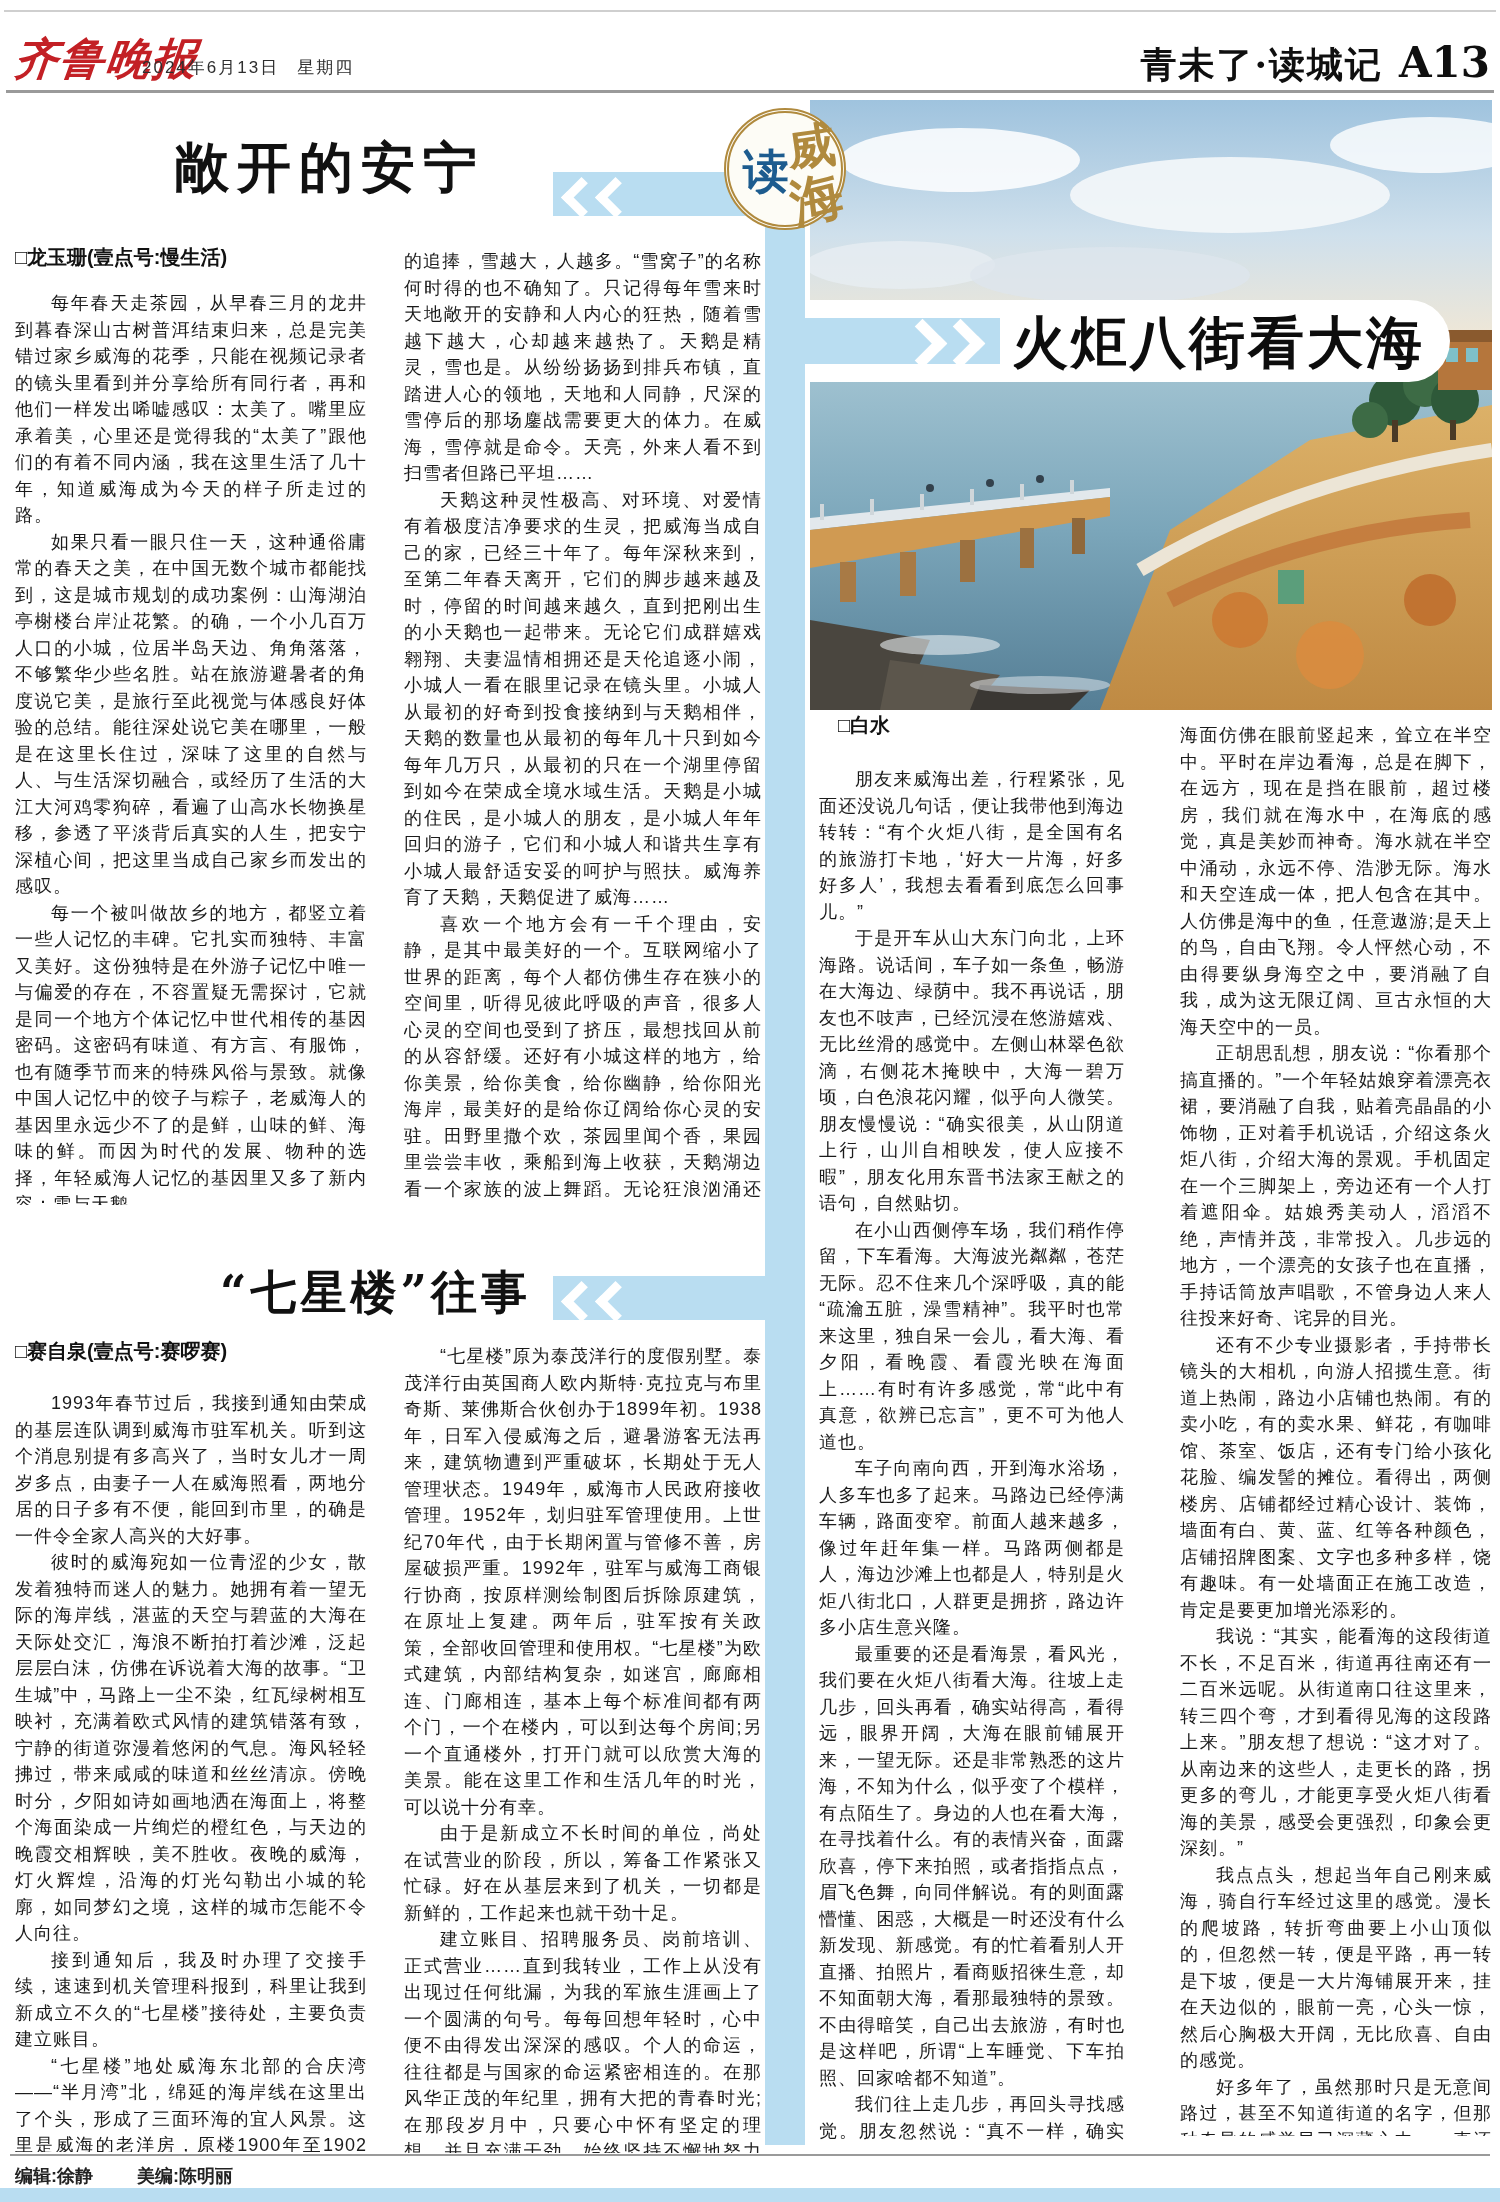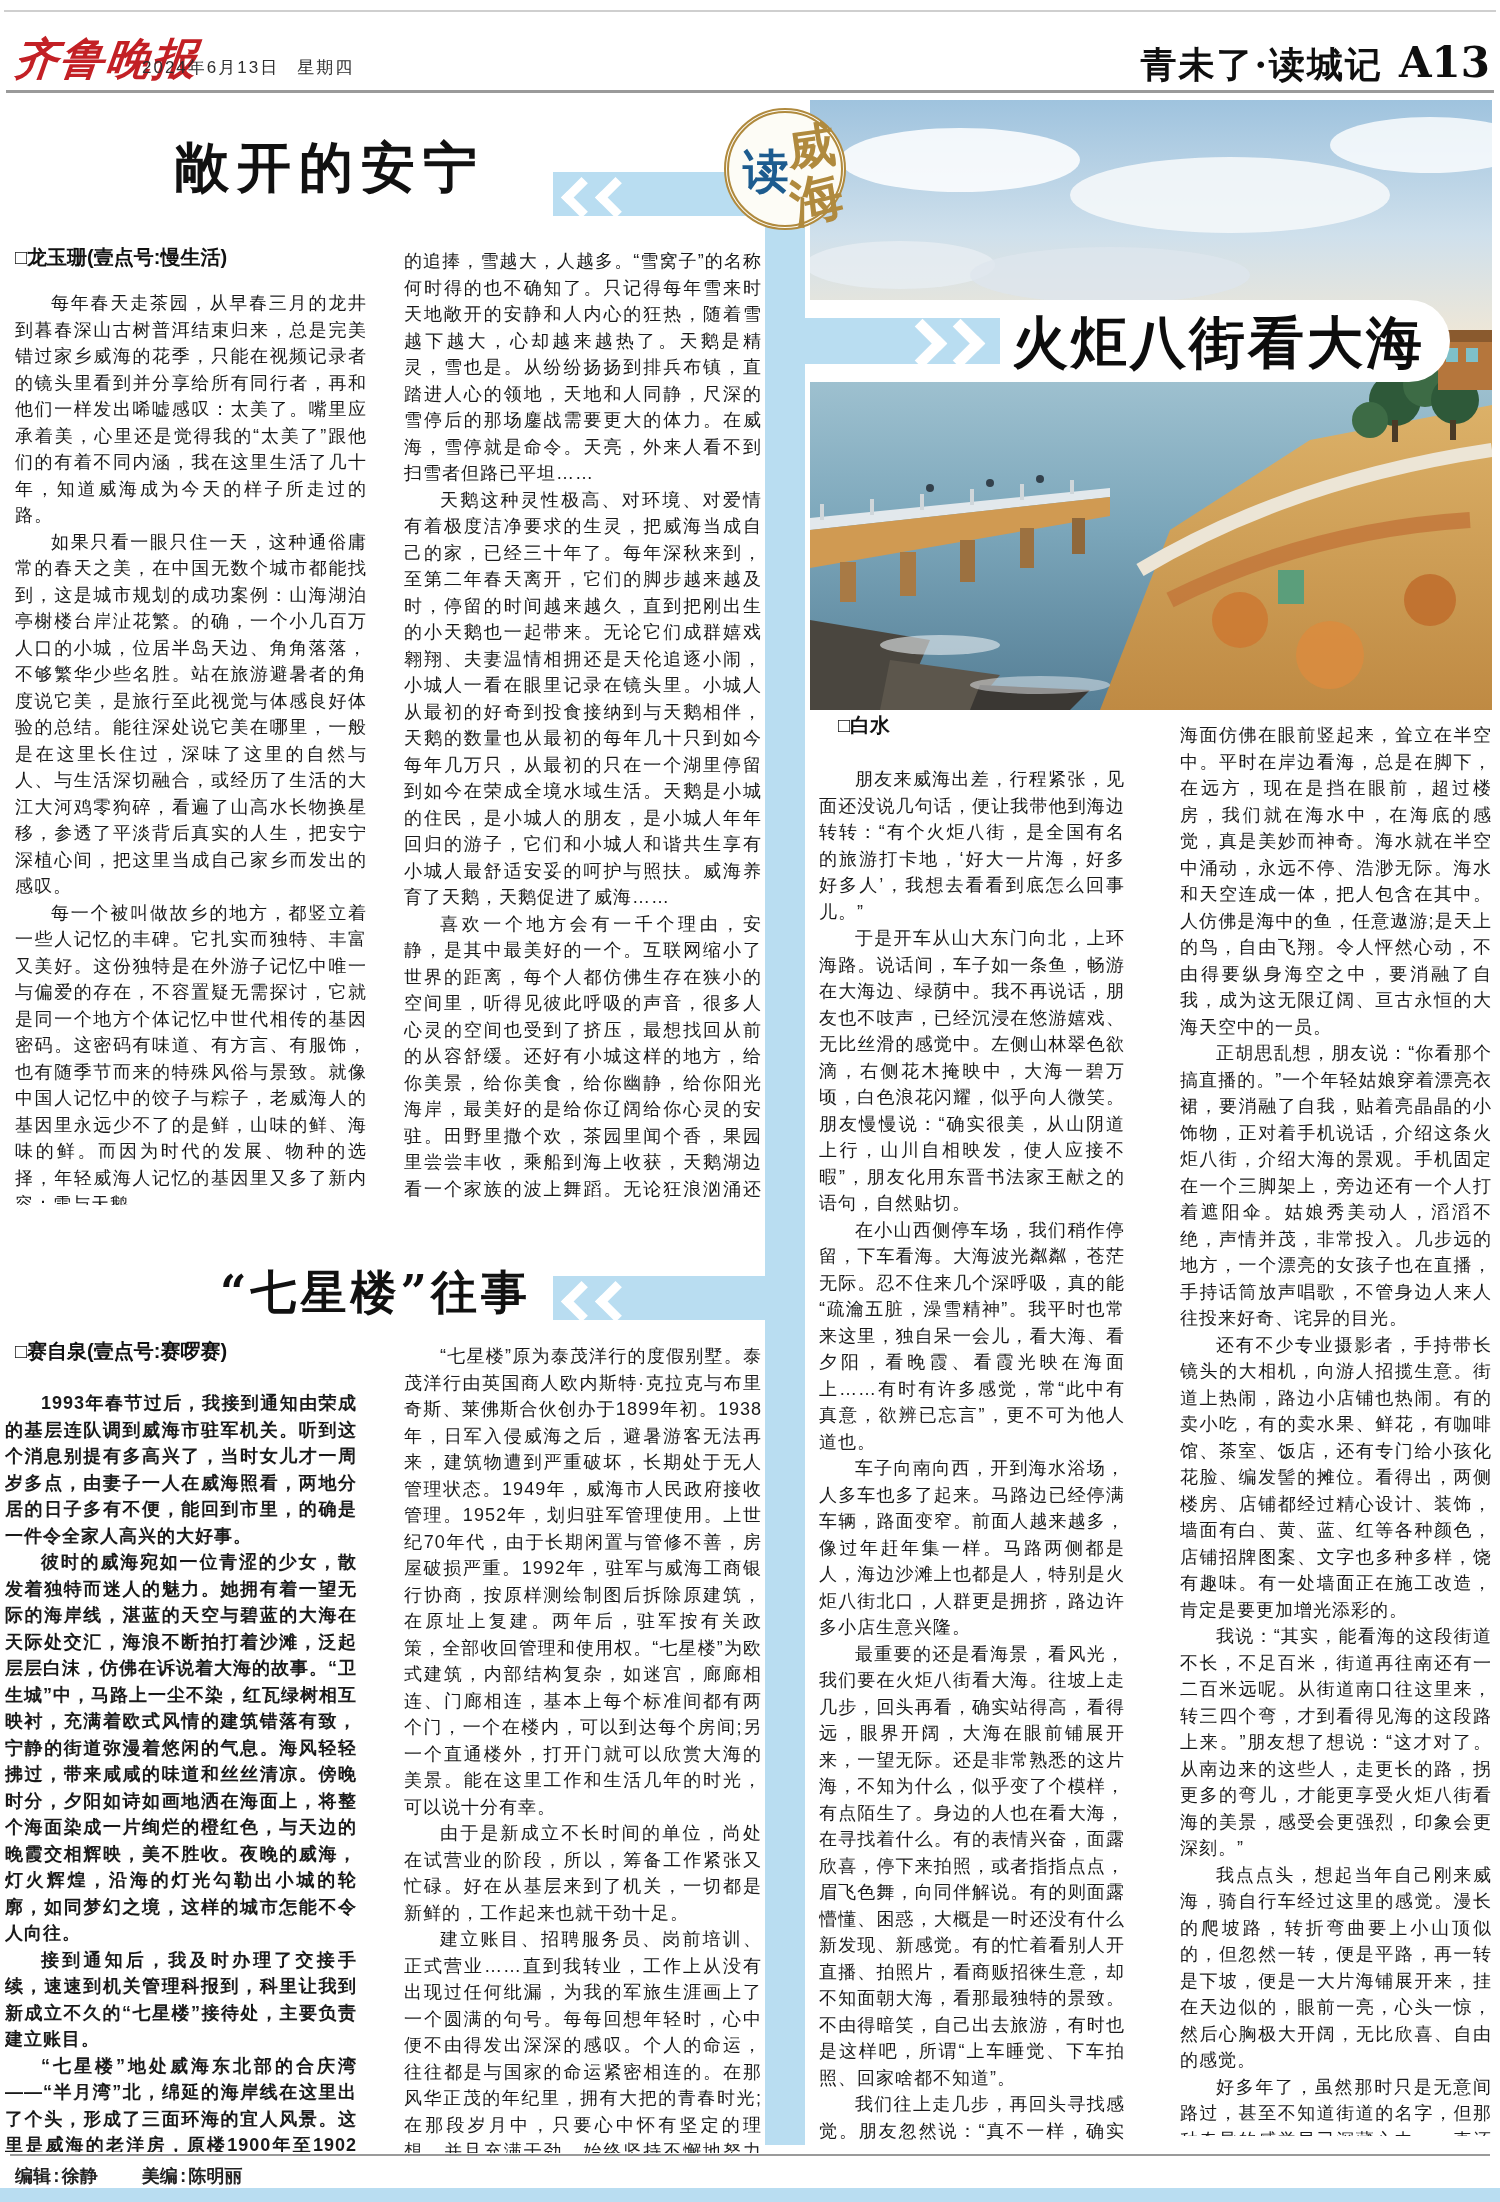--- a/index.html
+++ b/index.html
@@ -32,21 +32,21 @@
          background:#fdfcf6;border:5px double #b08a3e;box-sizing:border-box;z-index:6;}
   .badge .du{position:absolute;left:14px;top:28px;font-size:46px;font-weight:bold;color:#1d5c8f;font-family:"DejaVu Serif",serif;}
   .badge .wei{position:absolute;left:58px;top:2px;font-size:48px;font-weight:bold;color:#b08a3e;font-family:"DejaVu Serif",serif;transform:rotate(-8deg);}
   .badge .hai{position:absolute;left:62px;top:52px;font-size:52px;font-weight:bold;color:#b08a3e;font-family:"DejaVu Serif",serif;transform:rotate(-14deg);}
   
   .photo{position:absolute;left:810px;top:100px;width:682px;height:610px;overflow:visible;}
   .pill{position:absolute;left:810px;top:300px;width:640px;height:82px;background:#fff;border-radius:0 41px 41px 0;z-index:3;}
   .strip{position:absolute;left:765px;top:318px;width:235px;height:46px;z-index:4;}
   .photo-title{position:absolute;left:1012px;top:306px;z-index:5;font-family:"DejaVu Serif",serif;font-weight:bold;font-size:56px;letter-spacing:3px;color:#0d0d0d;white-space:nowrap;}
   .footer{font-size:18px;font-weight:bold;color:#222;}
-  .footer span{margin-right:44px;font-family:Liberation Mono, monospace;}
+  .footer span{margin-right:44px;}
 </style>
 </head>
 <body>
 
 <div class="abs" style="left:4px;top:10px;width:1492px;height:2px;background:#cfcfcf;"></div>
 
 <div class="abs logo" style="left:14px;top:30px;">齐鲁晚报</div>
 <div class="abs dateline" style="left:142px;top:56px;">
   <span>2024年6月13日</span><span>星期四</span>
 </div>
@@ -182,21 +182,21 @@
   <p>好多年了，虽然那时只是无意间路过，甚至不知道街道的名字，但那种奇异的感觉早已深藏心中，一直还记得。现在，这里是全国闻名的火炬八街了。古人云，“美不自美，因人而彰”，很幸运和朋友在一起，感谢他的智慧和眼光，帮助我发现美、感受美，知其然，还知其所以然。</p>
 
 </div>
 
 <div class="abs a-title t3" style="left:220px;top:1262px;">“七星楼”往事</div>
 <div class="abs blue" style="left:553px;top:1276px;width:212px;height:44px;">
   <span class="chev-l" style="left:14px;top:11px;"></span>
   <span class="chev-l" style="left:48px;top:11px;"></span>
 </div>
 <div class="abs author" style="left:15px;top:1338px;">□赛自泉(壹点号:赛啰赛)</div>
-<div class="col" style="left:5px;top:1390px;width:352px;height:762px;font-weight:bold;">
+<div class="col" style="left:15px;top:1390px;width:352px;height:762px;">
   <p>1993年春节过后，我接到通知由荣成的基层连队调到威海市驻军机关。听到这个消息别提有多高兴了，当时女儿才一周岁多点，由妻子一人在威海照看，两地分居的日子多有不便，能回到市里，的确是一件令全家人高兴的大好事。</p>
   <p>彼时的威海宛如一位青涩的少女，散发着独特而迷人的魅力。她拥有着一望无际的海岸线，湛蓝的天空与碧蓝的大海在天际处交汇，海浪不断拍打着沙滩，泛起层层白沫，仿佛在诉说着大海的故事。“卫生城”中，马路上一尘不染，红瓦绿树相互映衬，充满着欧式风情的建筑错落有致，宁静的街道弥漫着悠闲的气息。海风轻轻拂过，带来咸咸的味道和丝丝清凉。傍晚时分，夕阳如诗如画地洒在海面上，将整个海面染成一片绚烂的橙红色，与天边的晚霞交相辉映，美不胜收。夜晚的威海，灯火辉煌，沿海的灯光勾勒出小城的轮廓，如同梦幻之境，这样的城市怎能不令人向往。</p>
   <p>接到通知后，我及时办理了交接手续，速速到机关管理科报到，科里让我到新成立不久的“七星楼”接待处，主要负责建立账目。</p>
   <p>“七星楼”地处威海东北部的合庆湾——“半月湾”北，绵延的海岸线在这里出了个头，形成了三面环海的宜人风景。这里是威海的老洋房，原楼1900年至1902年建造。之所以叫“七星楼”，是因为这里环境优美，背山面海，有七栋独立洋房，散布在山坡之上，宛若七星，故称“七星楼”，名为“楼”，其实就是七栋别墅平房。</p>
 </div>
 <div class="col" style="left:404px;top:1343px;width:358px;height:810px;">
   <p>“七星楼”原为泰茂洋行的度假别墅。泰茂洋行由英国商人欧内斯特·克拉克与布里奇斯、莱佛斯合伙创办于1899年初。1938年，日军入侵威海之后，避暑游客无法再来，建筑物遭到严重破坏，长期处于无人管理状态。1949年，威海市人民政府接收管理。1952年，划归驻军管理使用。上世纪70年代，由于长期闲置与管修不善，房屋破损严重。1992年，驻军与威海工商银行协商，按原样测绘制图后拆除原建筑，在原址上复建。两年后，驻军按有关政策，全部收回管理和使用权。“七星楼”为欧式建筑，内部结构复杂，如迷宫，廊廊相连、门廊相连，基本上每个标准间都有两个门，一个在楼内，可以到达每个房间;另一个直通楼外，打开门就可以欣赏大海的美景。能在这里工作和生活几年的时光，可以说十分有幸。</p>
   <p>由于是新成立不长时间的单位，尚处在试营业的阶段，所以，筹备工作紧张又忙碌。好在从基层来到了机关，一切都是新鲜的，工作起来也就干劲十足。</p>
   <p>建立账目、招聘服务员、岗前培训、正式营业……直到我转业，工作上从没有出现过任何纰漏，为我的军旅生涯画上了一个圆满的句号。每每回想年轻时，心中便不由得发出深深的感叹。个人的命运，往往都是与国家的命运紧密相连的。在那风华正茂的年纪里，拥有大把的青春时光;在那段岁月中，只要心中怀有坚定的理想，并且充满干劲，始终坚持不懈地努力拼搏，那么总会拥有充满希望的前途。不得不说，我们真的都赶上了一个无比美好的时代，这是何其有幸。</p>
 

